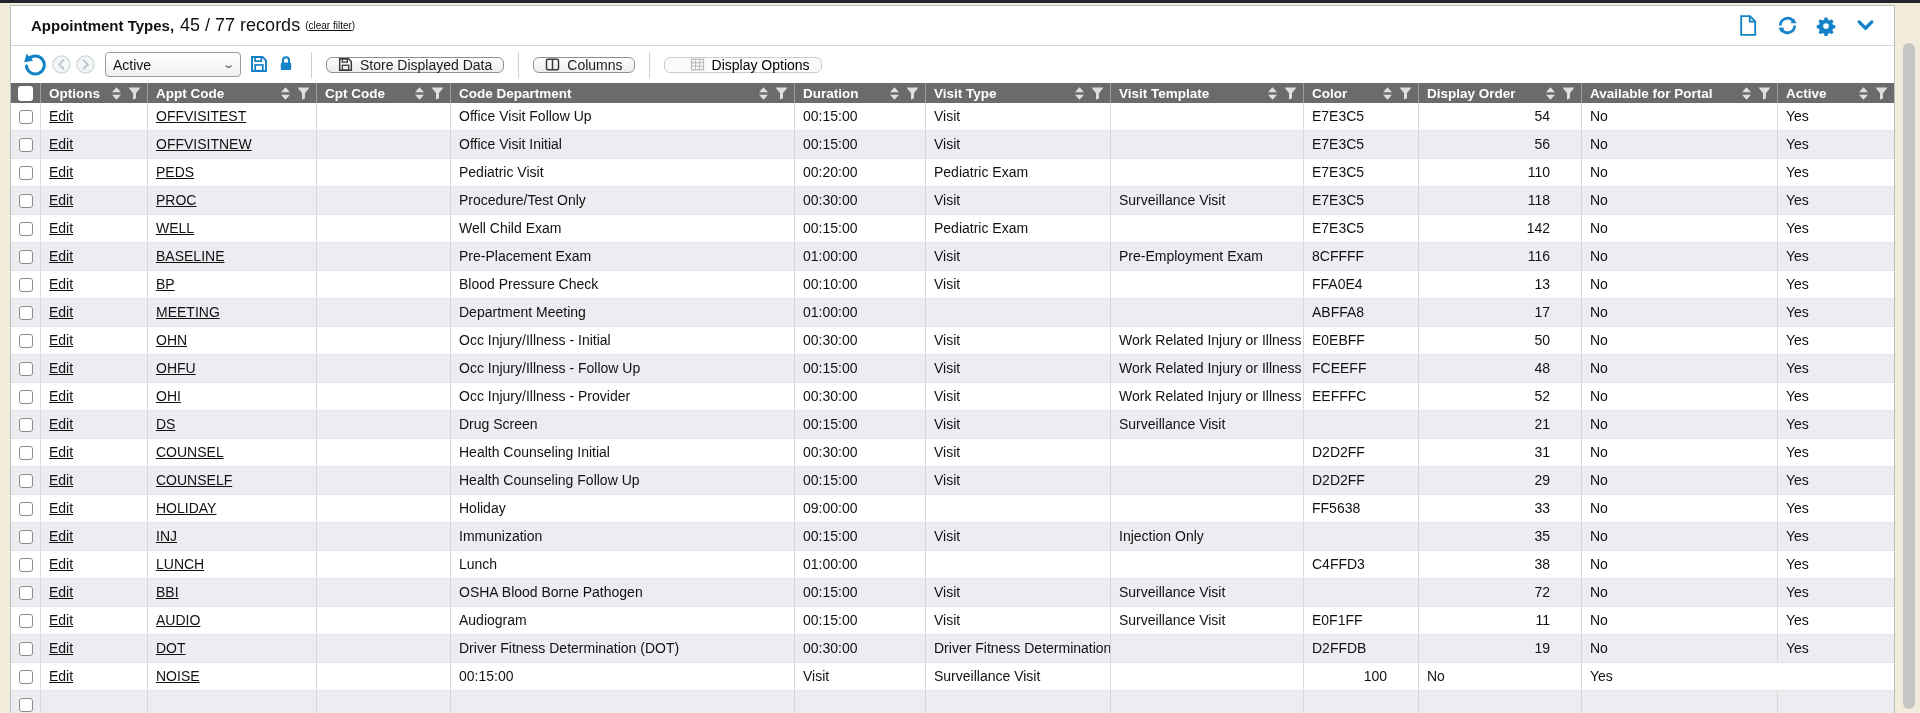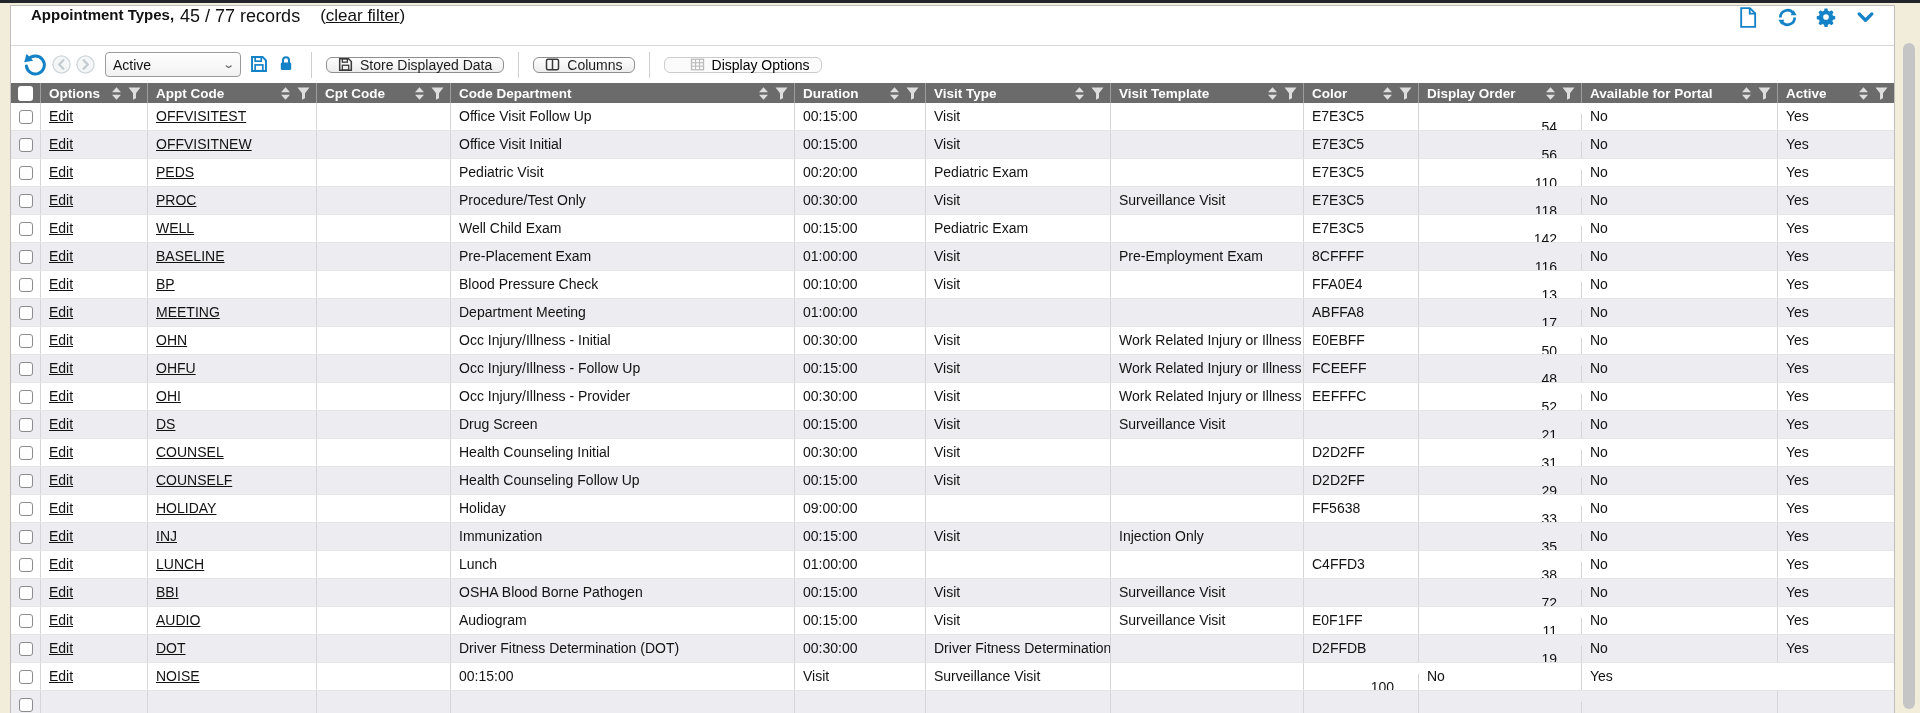--- a/index.html
+++ b/index.html
@@ -4,25 +4,25 @@
 <style>
   * { margin:0; padding:0; box-sizing:border-box; }
   html,body { width:1920px; height:713px; overflow:hidden;
     font-family:"Liberation Sans", sans-serif; background:#f2ecdb; }
   .topline { position:absolute; left:0; top:0; width:1920px; height:3px; background:#22252c; }
 
   .panel { position:absolute; left:10px; top:5px; width:1885px; height:760px;
     background:#ffffff; border:1px solid #bdbdbd; border-bottom:none; }
 
   
-  .titlebar { height:40px; display:flex; align-items:flex-start; padding:0 18px 0 20px;
+  .titlebar { height:40px; display:flex; align-items:center; padding:0 18px 0 20px;
     border-bottom:1px solid #d9d9d9; }
   .title-main { font-weight:bold; font-size:15px; color:#111; }
   .title-records { font-size:18px; color:#111; margin-left:6px; }
-  .clear-filter-wrap { font-size:17px; color:#111; margin-left:20px; }
+  .clear-filter-wrap { font-size:10px; color:#111; margin-left:5px; }
   .clear-filter-wrap::before { content:"("; }
   .clear-filter-wrap::after { content:")"; }
   .clear-filter-link { color:#111; text-decoration:underline; cursor:pointer; }
   .title-icons { margin-left:auto; display:flex; align-items:center; gap:17px; }
   .tbtn { width:22px; height:22px; display:flex; align-items:center; justify-content:center; cursor:pointer; }
 
   
   .toolbar { height:37px; display:flex; align-items:center; padding:0 10px; }
   .undo-btn { width:24px; height:24px; margin-left:2px; cursor:pointer; }
   .nav-btn { width:19px; height:19px; margin-left:5px; }
@@ -48,21 +48,21 @@
   .th .hicons { display:flex; align-items:center; gap:7px; margin-left:4px; }
   .th-check { justify-content:center; padding:0; }
   .hdr-checkbox { width:15px; height:15px; background:#ffffff; border-radius:3px; cursor:pointer; }
 
   .trow { display:grid; grid-template-columns:var(--cols); height:28px; background:#ffffff;
     border-bottom:1px solid #e4e4e6; }
   .trow:nth-child(even) { background:#ececf1; }
   .cell { font-size:14px; color:#121212; line-height:27px; padding:0 8px; white-space:nowrap;
     overflow:hidden; border-right:1px solid #d6d6d8; }
   .cell:last-child { border-right:none; }
-  .cell.right { text-align:right; padding-right:24px;margin-top:11px; }
+  .cell.right { text-align:right; padding-right:31px; }
   .cell.c-check { display:flex; align-items:center; justify-content:center; padding:0; }
   .row-checkbox { width:14px; height:14px; border:1.5px solid #8c8c8c; border-radius:3px;
     background:#fff; cursor:pointer; }
   .link { color:#121212; text-decoration:underline; cursor:pointer; }
 
   
   .scroll-track { position:absolute; right:0; top:3px; width:24px; height:710px; background:#f2ecdb; }
   .scroll-thumb { position:absolute; right:5px; top:40px; width:12px; height:666px;
     background:#c5c5c5; border-radius:7px; cursor:pointer; }
 

